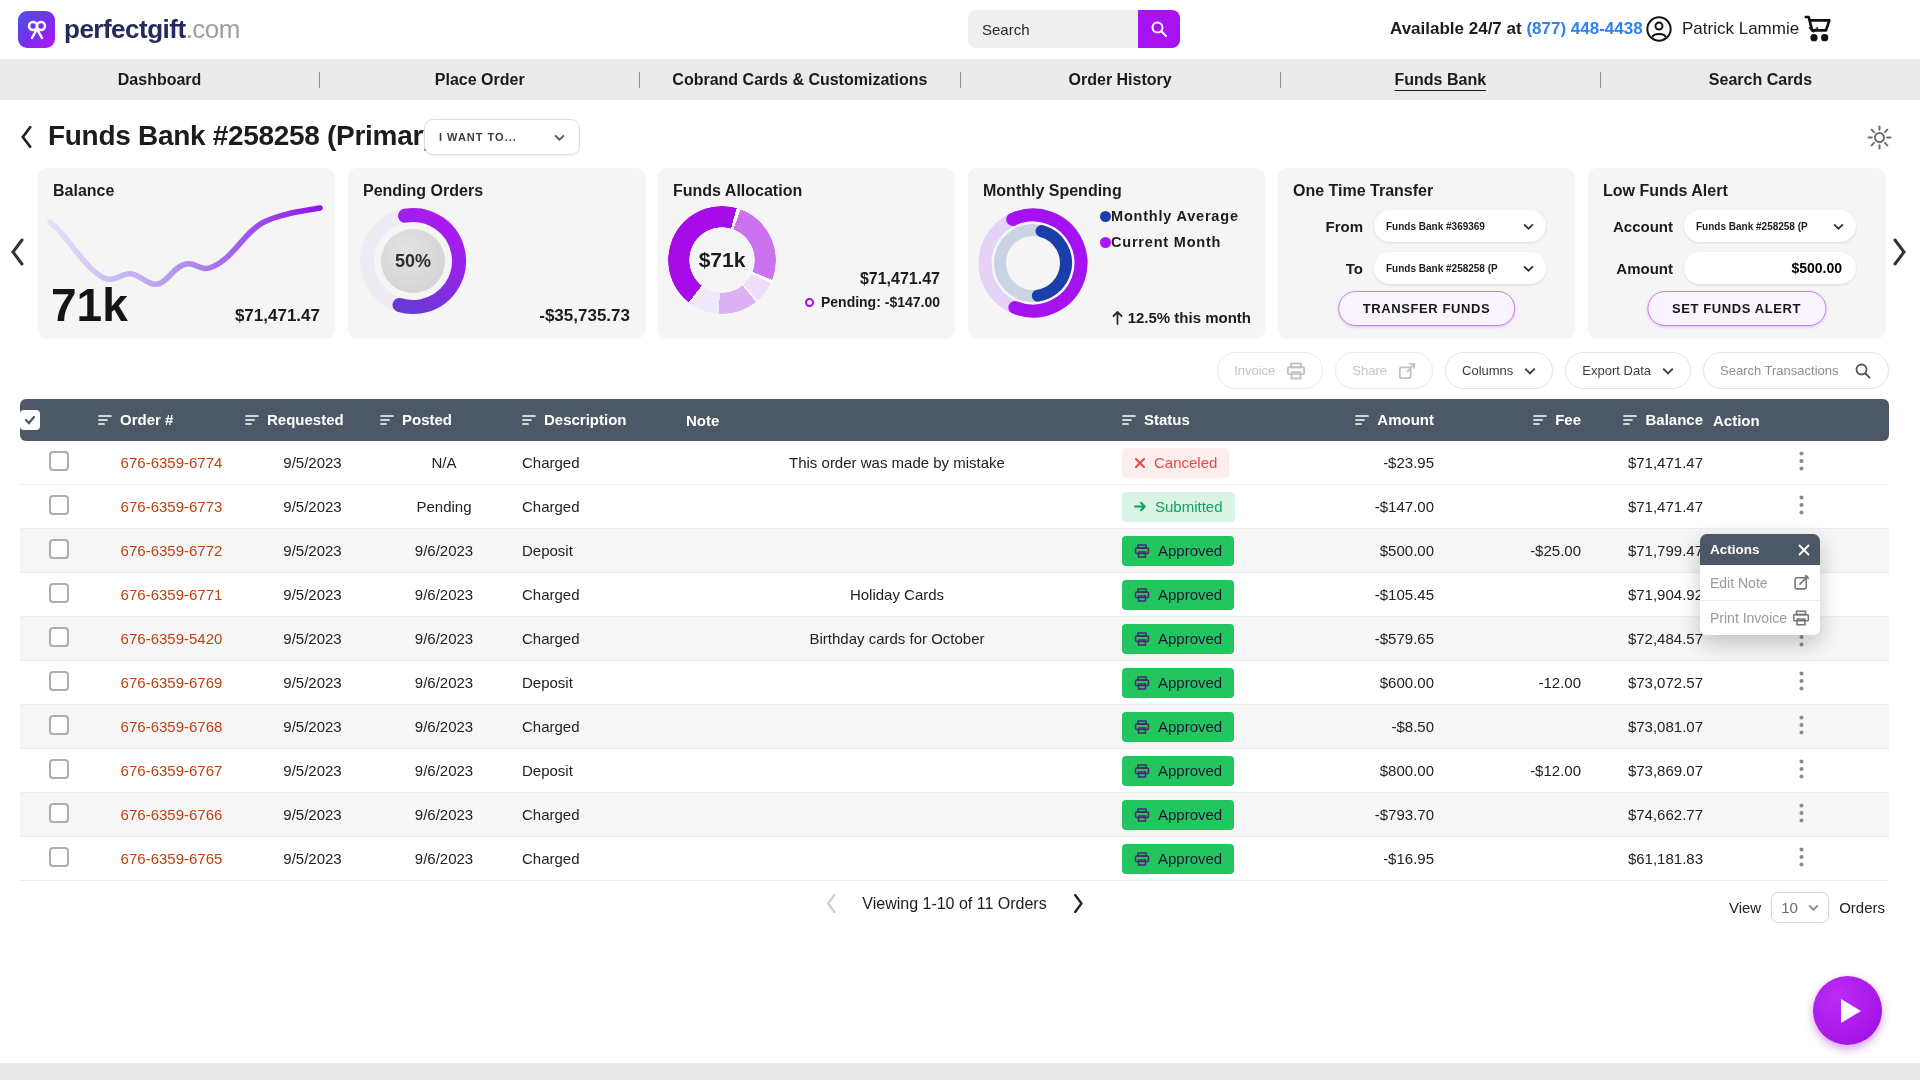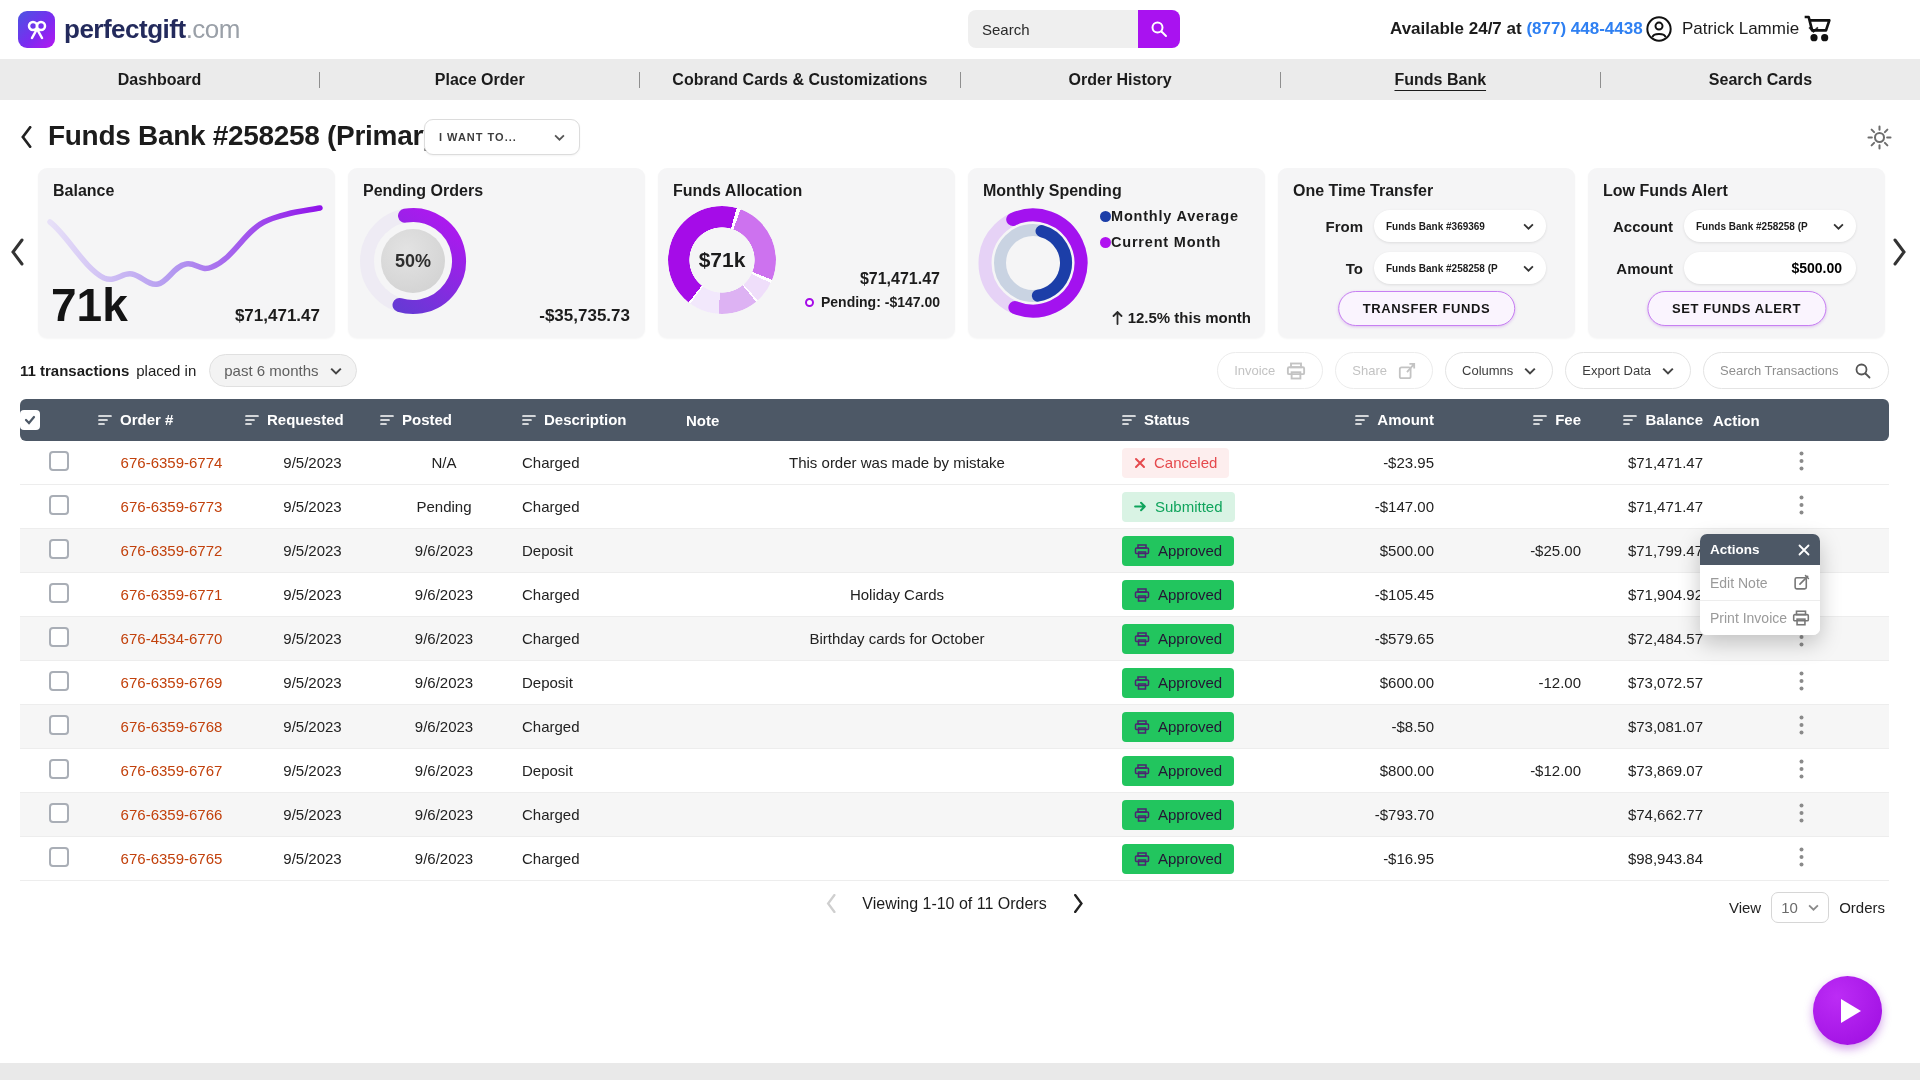--- a/index.html
+++ b/index.html
@@ -374,30 +374,20 @@
     </div>
     <div class="fieldrow" style="top:84px;">
       <div class="fieldlabel">Amount</div>
       <input class="amt-input" value="$500.00" style="">
     </div>
     <button class="card-btn">SET FUNDS ALERT</button>
   </div>
 </div>
 
 <div class="toolbar">
-  <div class="tb-left">
-    <span class="cnt">11 transactions</span>
-    <span>placed in</span>
-    <div class="range-pill">
-      <span>past 6 months</span>
-      <svg width="12" height="8" viewBox="0 0 10 6" fill="none" stroke="#444" stroke-width="1.7">
-          <path d="M1 1 L5 5 L9 1"></path>
-        </svg>
-    </div>
-  </div>
   <div class="tb-right">
     <button class="tb-pill disabled">
       <span>Invoice</span>
       <svg width="20" height="18" viewBox="0 0 16 14" fill="none" stroke="#c3c3c3" stroke-width="1.5">
           <rect x="4" y="1" width="8" height="3"></rect>
           <rect x="1.5" y="4" width="13" height="5.5" rx="1"></rect>
           <rect x="4.5" y="8" width="7" height="5"></rect>
         </svg>
     </button>
     <button class="tb-pill disabled">
@@ -607,21 +597,21 @@
     <td><span class="kebab">
       <svg width="5" height="20" viewBox="0 0 5 20" fill="#8a8a8a">
               <circle cx="2.5" cy="2.5" r="2"></circle>
               <circle cx="2.5" cy="10" r="2"></circle>
               <circle cx="2.5" cy="17.5" r="2"></circle>
             </svg></span></td>
   </tr>
 
   <tr>
     <td><span class="rowbox"></span></td>
-    <td><a href="#" class="order-link">676-4534-6770</a></td>
+    <td><a href="#" class="order-link">676-6359-5420</a></td>
     <td>9/5/2023</td>
     <td>9/6/2023</td>
     <td class="al-l">Charged</td>
     <td>Birthday cards for October</td>
     <td class="al-l"><span class="pill" data-type="approved">
 
       <svg class="ic ic-approved" width="16" height="14" viewBox="0 0 16 14" fill="none" stroke="#4b2570" stroke-width="1.5">
               <rect x="4" y="1" width="8" height="3"></rect>
               <rect x="1.5" y="4" width="13" height="5.5" rx="1"></rect>
               <rect x="4.5" y="8" width="7" height="5"></rect>
@@ -758,21 +748,21 @@
 
       <svg class="ic ic-approved" width="16" height="14" viewBox="0 0 16 14" fill="none" stroke="#4b2570" stroke-width="1.5">
               <rect x="4" y="1" width="8" height="3"></rect>
               <rect x="1.5" y="4" width="13" height="5.5" rx="1"></rect>
               <rect x="4.5" y="8" width="7" height="5"></rect>
             </svg>
       <span>Approved</span>
           </span></td>
     <td class="al-r">-$16.95</td>
     <td class="al-r"></td>
-    <td class="al-r">$98,943.84</td>
+    <td class="al-r">$61,181.83</td>
     <td><span class="kebab">
       <svg width="5" height="20" viewBox="0 0 5 20" fill="#8a8a8a">
               <circle cx="2.5" cy="2.5" r="2"></circle>
               <circle cx="2.5" cy="10" r="2"></circle>
               <circle cx="2.5" cy="17.5" r="2"></circle>
             </svg></span></td>
   </tr>
 </tbody>
 </table>
 

